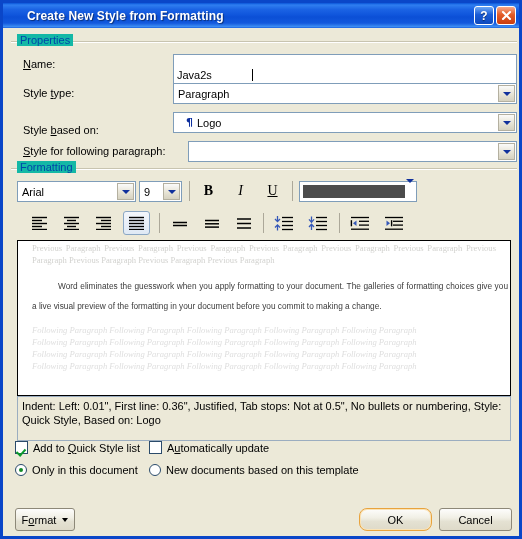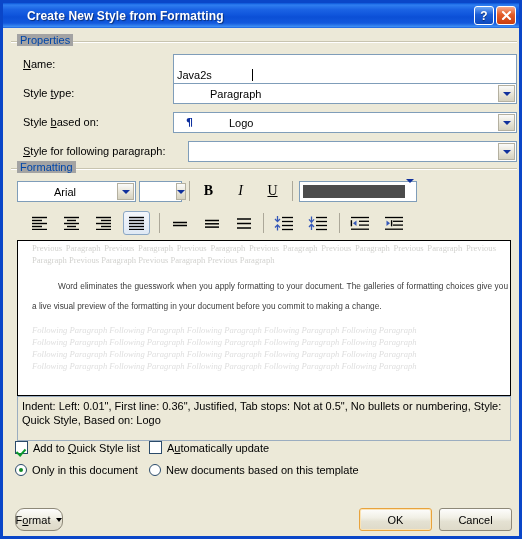--- a/index.html
+++ b/index.html
@@ -39,21 +39,21 @@
   .tb-help{background:linear-gradient(to bottom,#6ea8f5,#1a5cd6 45%,#0d49bd);}
   .tb-close{background:linear-gradient(to bottom,#f7a98a,#e35b27 45%,#c93d10);}
 
   
   .group{position:absolute;}
   .group-line{
     position:absolute;left:0;right:0;top:7px;height:1px;background:#c8c4b0;
   }
   .group-line::after{content:"";position:absolute;left:0;right:0;top:1px;height:1px;background:#ffffff;}
   .group-label{
-    position:absolute;left:6px;top:0;background:#a3a3a3;
+    position:absolute;left:6px;top:0;background:#14b8a6;
     padding:0 3px;color:#0046a8;font-size:11px;z-index:2;
   }
 
   
   .lbl{position:absolute;font-size:11px;color:#000;white-space:nowrap;}
   .lbl u{text-decoration:underline;}
 
   .textfield{
     position:absolute;box-sizing:border-box;
     background:#fff;border:1px solid #7f9db9;
@@ -63,21 +63,21 @@
   }
   .caret{display:inline-block;width:1px;height:12px;background:#000;margin-left:0px;}
 
   .combo{
     position:absolute;box-sizing:border-box;
     background:#fff;border:1px solid #7f9db9;
     font-size:11px;color:#000;
     display:flex;align-items:center;
     padding-left:4px;
   }
-  .combo .val{flex:1;white-space:nowrap;overflow:hidden;margin-left:32px;}
+  .combo .val{flex:1;white-space:nowrap;overflow:hidden;}
   .combo .arrowbtn{
     width:17px;align-self:stretch;margin:1px 1px 1px 0;
     background:linear-gradient(to bottom,#fbfbfa,#e7e4d6 55%,#d6d2c0);
     border:1px solid #b4b0a0;box-sizing:border-box;
     display:flex;align-items:center;justify-content:center;
   }
   .chev{
     width:0;height:0;border-left:4px solid transparent;border-right:4px solid transparent;
     border-top:4px solid #11319c;
   }
@@ -196,21 +196,21 @@
     </div>
 
     <div class="lbl" style="left:12px;top:53px;">Style <u>t</u>ype:</div>
     <div class="combo" style="left:162px;top:49px;width:344px;height:21px;">
       <span class="val">Paragraph</span>
       <span class="arrowbtn">
           <span class="chev"></span>
         </span>
     </div>
 
-    <div class="lbl" style="left:12px;top:82px;">Style <u>b</u>ased on:</div>
+    <div class="lbl" style="left:12px;top:90px;">Style <u>b</u>ased on:</div>
     <div class="combo" style="left:162px;top:78px;width:344px;height:21px;padding-left:12px;">
       <span class="pilcrow">¶</span>
       <span class="val">Logo</span>
       <span class="arrowbtn">
           <span class="chev"></span>
         </span>
     </div>
 
     <div class="lbl" style="left:12px;top:111px;"><u>S</u>tyle for following paragraph:</div>
     <div class="combo" style="left:177px;top:107px;width:329px;height:21px;">
@@ -413,24 +413,24 @@
 
   <div class="chk-row" style="left:146px;top:461px;">
     <span class="rad"></span>
     <span>New documents based on this template</span>
   </div>
   <div class="chk-row" style="left:12px;top:461px;">
     <span class="rad on"></span>
     <span>Only in this document</span>
   </div>
 
-  <div class="btn" style="left:12px;top:505px;width:48px;border-radius:9px;">
+  <div class="btn" style="left:12px;top:505px;width:60px;">
     <span>F<u>o</u>rmat</span>
     <span class="dn-arrow"></span>
   </div>
-  <div class="btn default" style="left:356px;top:505px;width:73px;">
+  <div class="btn default" style="left:356px;top:505px;width:73px;border-radius:8px;">
     <span>OK</span>
   </div>
   <div class="btn" style="left:436px;top:505px;width:73px;">
     <span>Cancel</span>
   </div>
 
 </div>
 
 </body></html>

